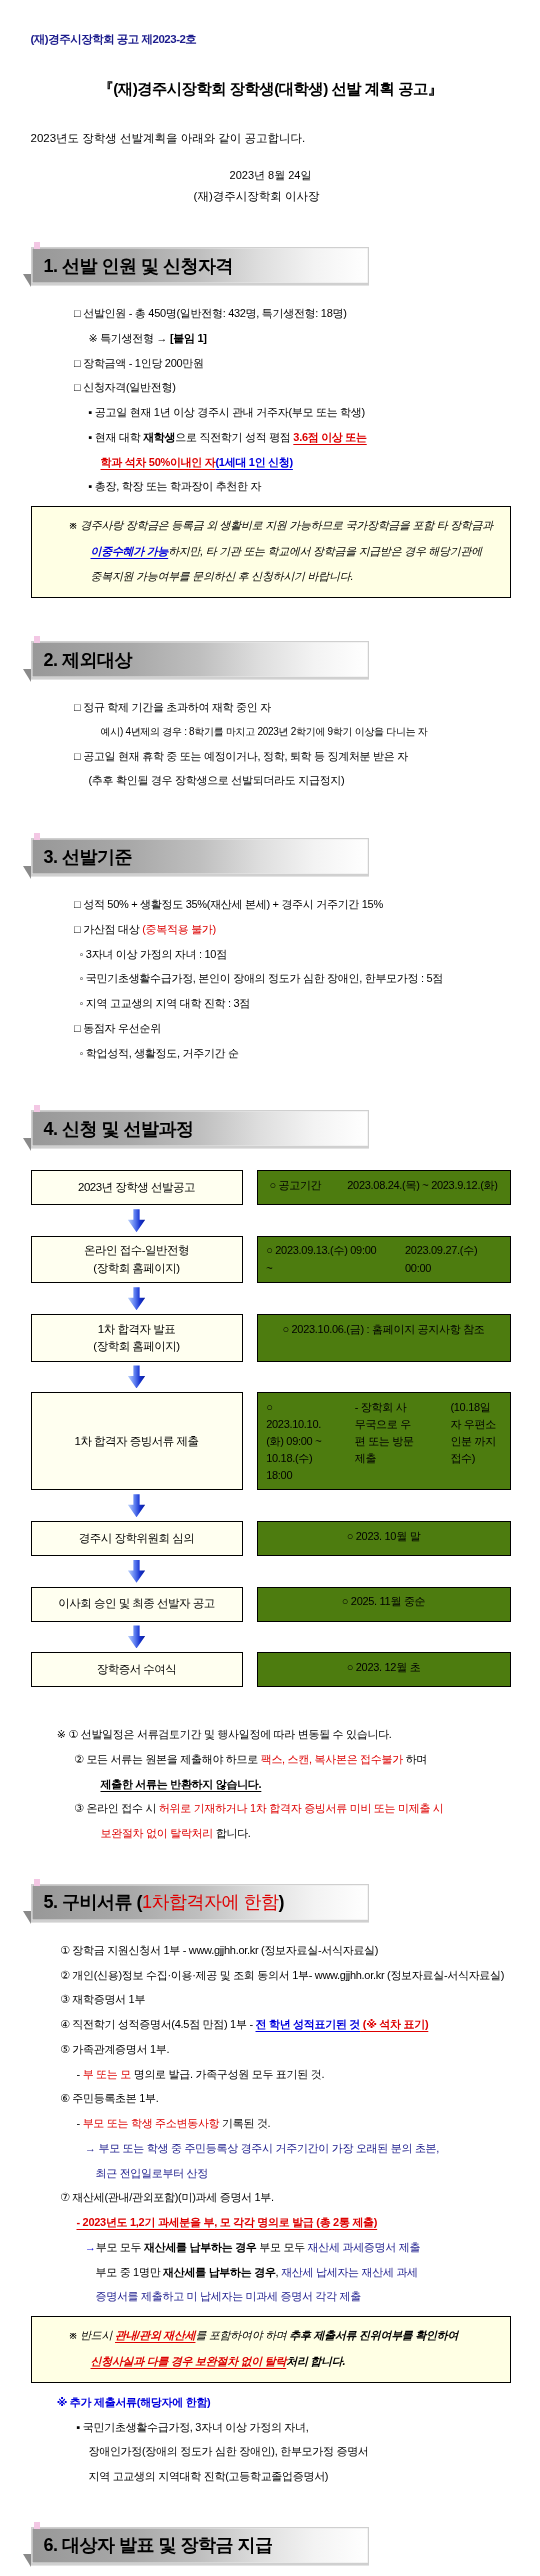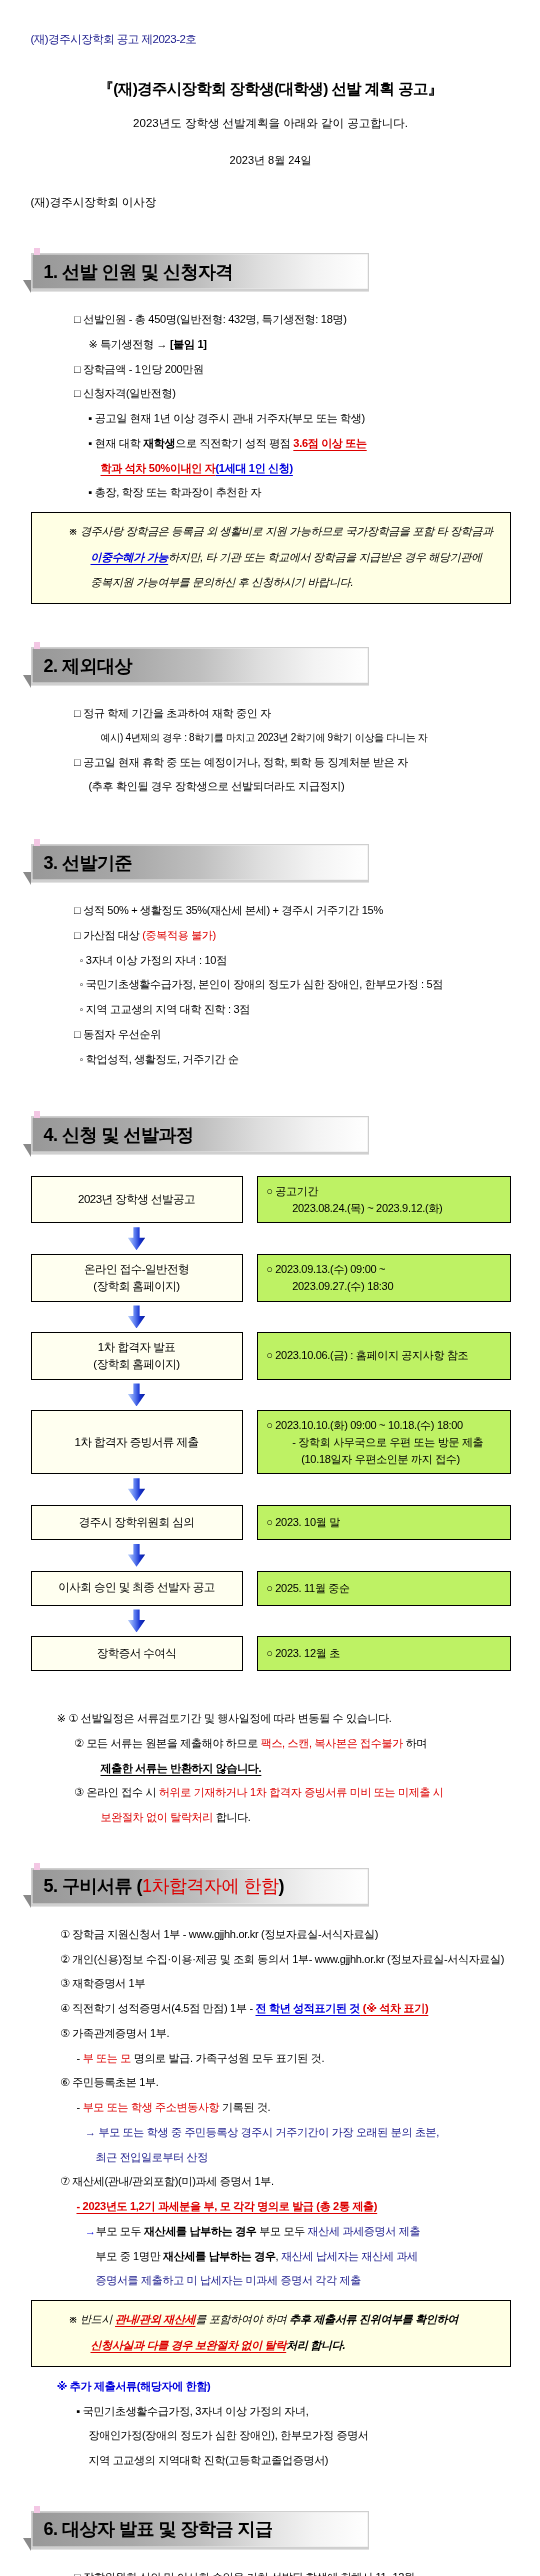--- a/index.html
+++ b/index.html
@@ -12,25 +12,25 @@
     padding:32px 30.5px 115px 30.5px;
   }
   .b{font-weight:bold;}
   .r{color:var(--red);font-weight:normal;}
   .ru{color:var(--red);font-weight:bold;text-decoration:underline;text-underline-offset:2.7px;}
   .bl{color:var(--blue);font-weight:bold;}
   .bu{color:var(--blue);font-weight:bold;text-decoration:underline;text-underline-offset:2.7px;}
   .n{color:var(--navy);}
   .ub{font-weight:bold;text-decoration:underline;text-underline-offset:2.7px;}
 
-  .doc-no{color:var(--navy);font-weight:normal;font-size:11.5px;letter-spacing:-0.5px;}
+  .doc-no{color:var(--navy);font-weight:bold;font-size:11.5px;letter-spacing:-0.5px;}
   .main-title{margin-top:32px;text-align:center;font-size:15.3px;font-weight:bold;letter-spacing:-0.5px;}
-  .subtitle{margin-top:16px;text-align:center;font-size:11.5px;}
+  .subtitle{margin-top:31px;text-align:left;font-size:11.5px;}
   .date-line{margin-top:22px;text-align:center;font-size:11px;}
-  .signer{margin-top:27px;text-align:left;padding-right:28px;font-size:11.5px;}
+  .signer{margin-top:6px;text-align:center;padding-right:28px;font-size:11.5px;}
 
   .sec-h{
     position:relative;width:338px;margin-top:43px;margin-bottom:23px;
     padding:5.5px 11px 5.5px 12px;font-size:18px;font-weight:bold;letter-spacing:-0.5px;
     background:linear-gradient(90deg,#989898 0%,#a9a9a9 30%,#bfbfbf 50%,#dedede 68%,#f3f3f3 84%,#ffffff 100%);
     border:1.1px solid #cfcfcf;box-shadow:0 1.6px 0 rgba(150,150,150,.45), inset 0 0 0 0.5px #e9e9e9;
   }
   .sec-h .pink{position:absolute;left:2.2px;top:-6px;width:6.5px;height:7px;background:#f3c7e4;}
   .sec-h .fold{position:absolute;left:-8.2px;bottom:-4.4px;width:0;height:0;
     border-top:13px solid #8a8a8a;border-left:8.2px solid transparent;}
@@ -55,22 +55,22 @@
   .hang{padding-left:22px;}
 
   .flow{margin-top:23px;}
   .flow-row{display:grid;grid-template-columns:212px 1fr;column-gap:14px;}
   .flbox{
     background:#fffff0;border:1.1px solid #000;min-height:35px;
     display:flex;flex-direction:column;justify-content:center;align-items:center;
     text-align:center;font-size:11.5px;padding:5.5px 4.4px;letter-spacing:-0.5px;line-height:1.5;
   }
   .frbox{
-    background:#bef264;border:1.1px solid #000;
-    display:flex;flex-direction:column;justify-content:center;
+    background:#4d7c0f;border:1.1px solid #000;
+    display:flex;justify-content:center;
     font-size:11px;padding:5.5px 8.7px;letter-spacing:-0.3px;line-height:1.55;
   }
   .fr-ind{padding-left:26px;}
   .fr-ind2{padding-left:35px;}
   .arrow-wrap{width:212px;display:flex;justify-content:center;padding:3.8px 0;}
   .arrow{
     width:17.4px;height:23px;
     background:linear-gradient(90deg,#bcd2fb 0%,#5d7ef0 40%,#1733cf 70%,#0a1d9b 100%);
     clip-path:polygon(32% 0,68% 0,68% 46%,100% 46%,50% 100%,0 46%,32% 46%);
   }
@@ -151,21 +151,21 @@
       <div class="arrow"></div>
     </div>
 
   <div class="flow-row">
     <div class="flbox">
       <div>온라인 접수-일반전형</div>
       <div>(장학회 홈페이지)</div>
     </div>
     <div class="frbox">
       <div>○ 2023.09.13.(수) 09:00 ~</div>
-      <div class="fr-ind">2023.09.27.(수) 18:30</div>
+      <div class="fr-ind">2023.09.27.(수) 00:00</div>
     </div>
   </div>
   <div class="arrow-wrap">
       <div class="arrow"></div>
     </div>
 
   <div class="flow-row">
     <div class="flbox">
       <div>1차 합격자 발표</div>
       <div>(장학회 홈페이지)</div>

